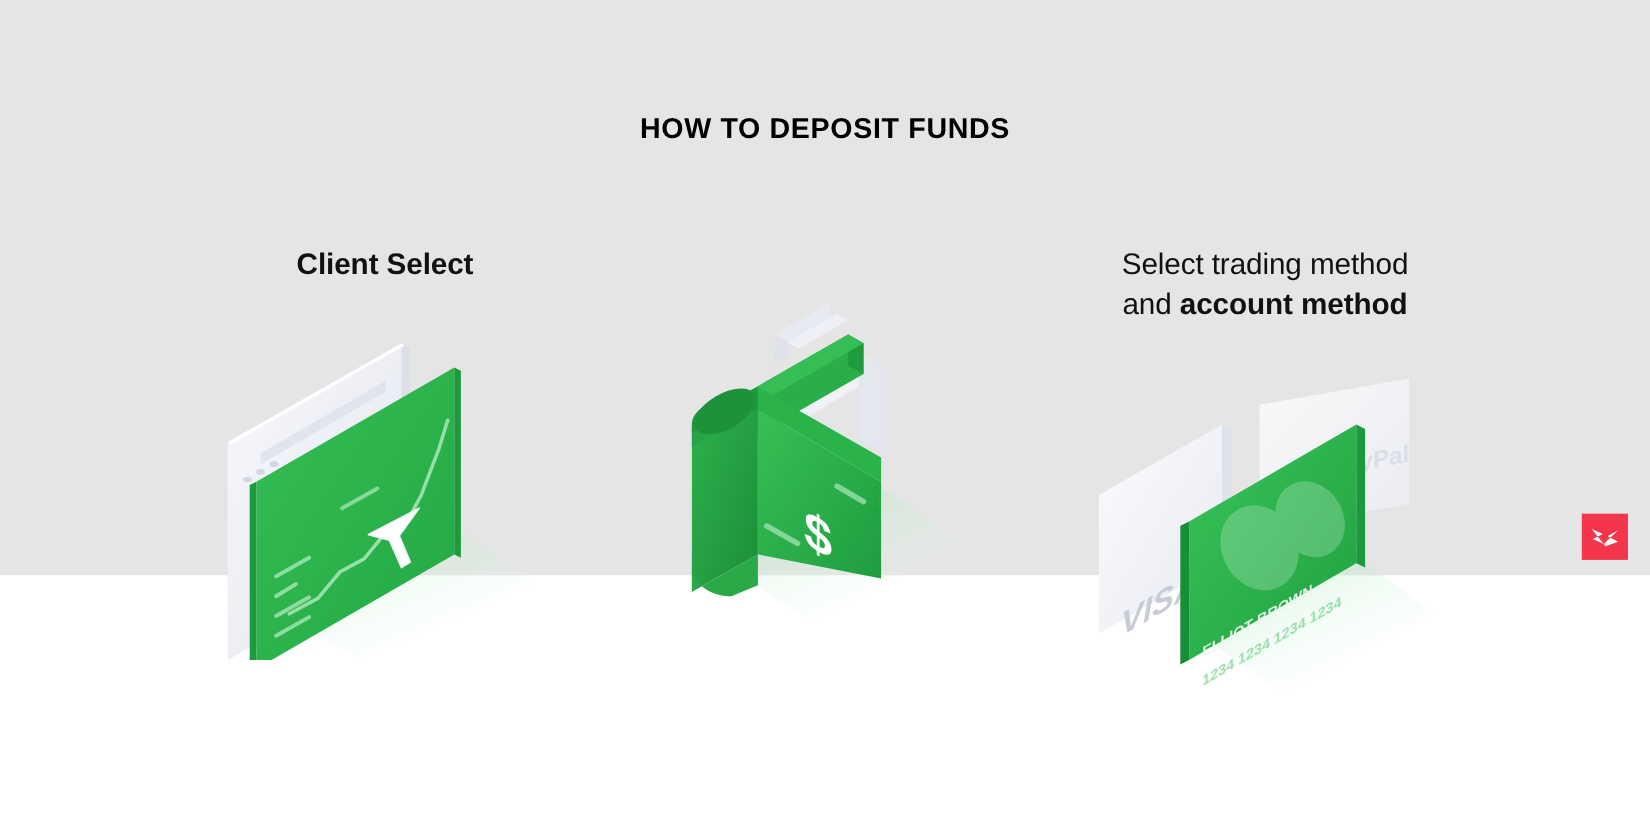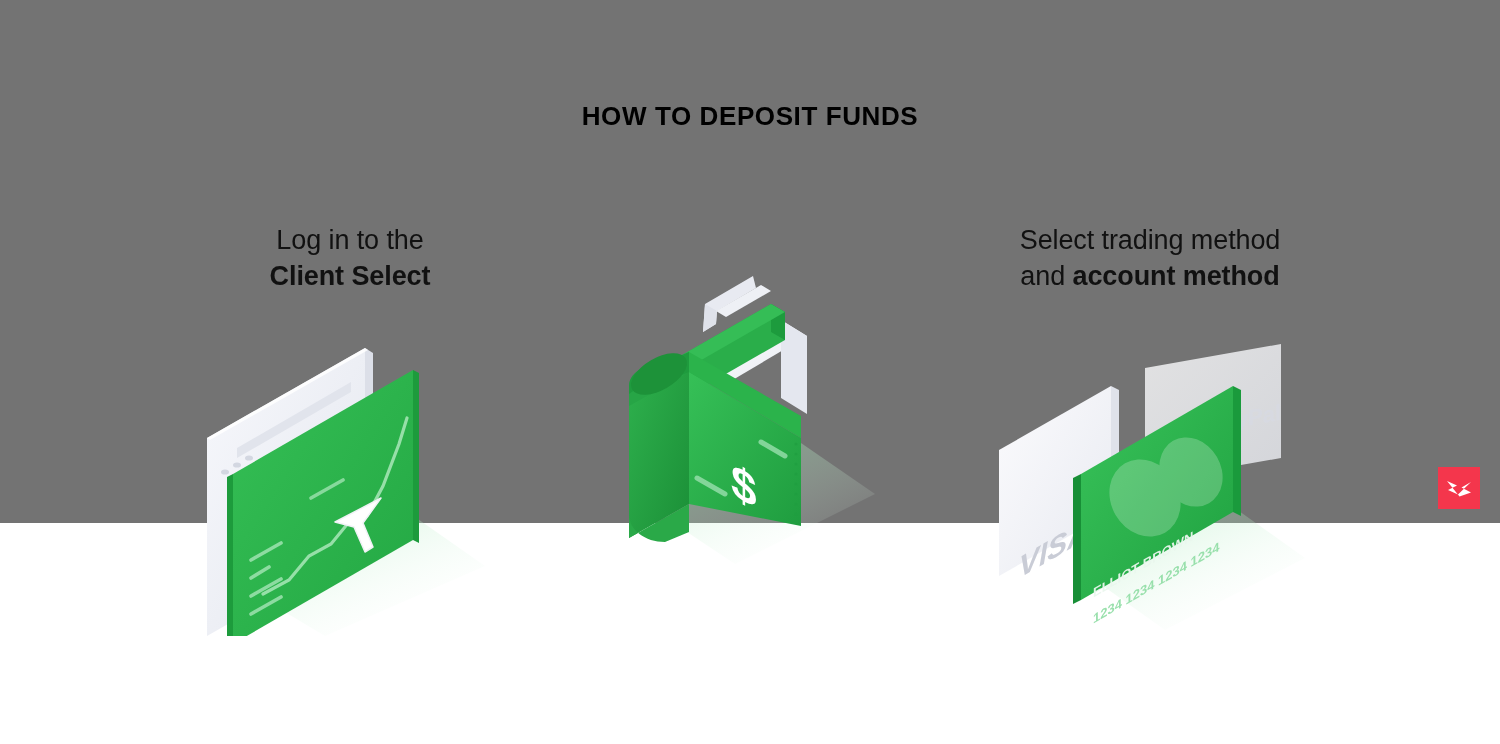--- a/index.html
+++ b/index.html
@@ -10,21 +10,21 @@
     height: 744px;
     background: #ffffff;
     font-family: "Liberation Sans", sans-serif;
     overflow: hidden;
   }
 
   .page {
     position: relative;
     width: 1500px;
     height: 523px;
-    background: #737373;
+    background: #e5e5e5;
   }
 
   
   .page-title {
     position: absolute;
     top: 99px;
     left: 0;
     width: 1500px;
     text-align: center;
     font-size: 26px;
@@ -88,21 +88,20 @@
 <body>
 
 <div class="page">
 
   <h1 class="page-title">HOW TO DEPOSIT FUNDS</h1>
 
   <div class="steps">
 
     <div class="step">
       <div class="step-heading">
-        <span class="ln">Log in to the</span>
         <span class="ln strong">Client Select</span>
       </div>
 
       <div class="illus">
         <svg viewBox="0 0 330 310" xmlns="http://www.w3.org/2000/svg">
           <defs>
             <linearGradient id="glow1" x1="0" y1="0" x2="0.8" y2="1">
               <stop offset="0%" stop-color="#7fe09a" stop-opacity="0.55"></stop>
               <stop offset="100%" stop-color="#ffffff" stop-opacity="0"></stop>
             </linearGradient>

